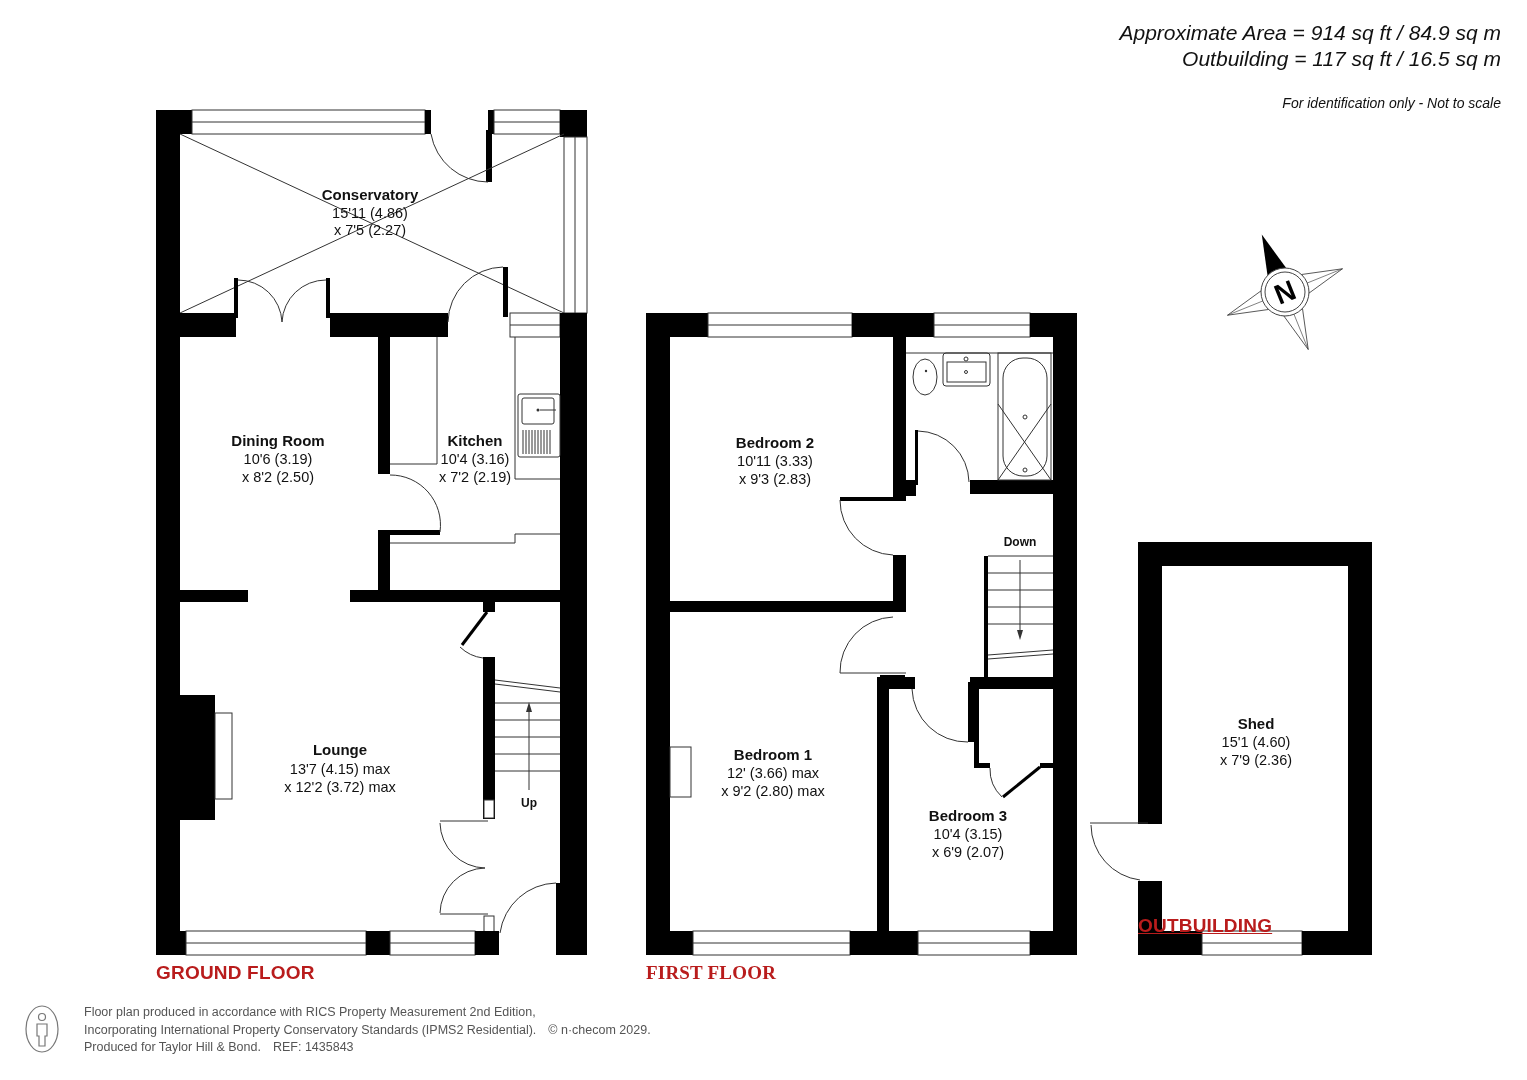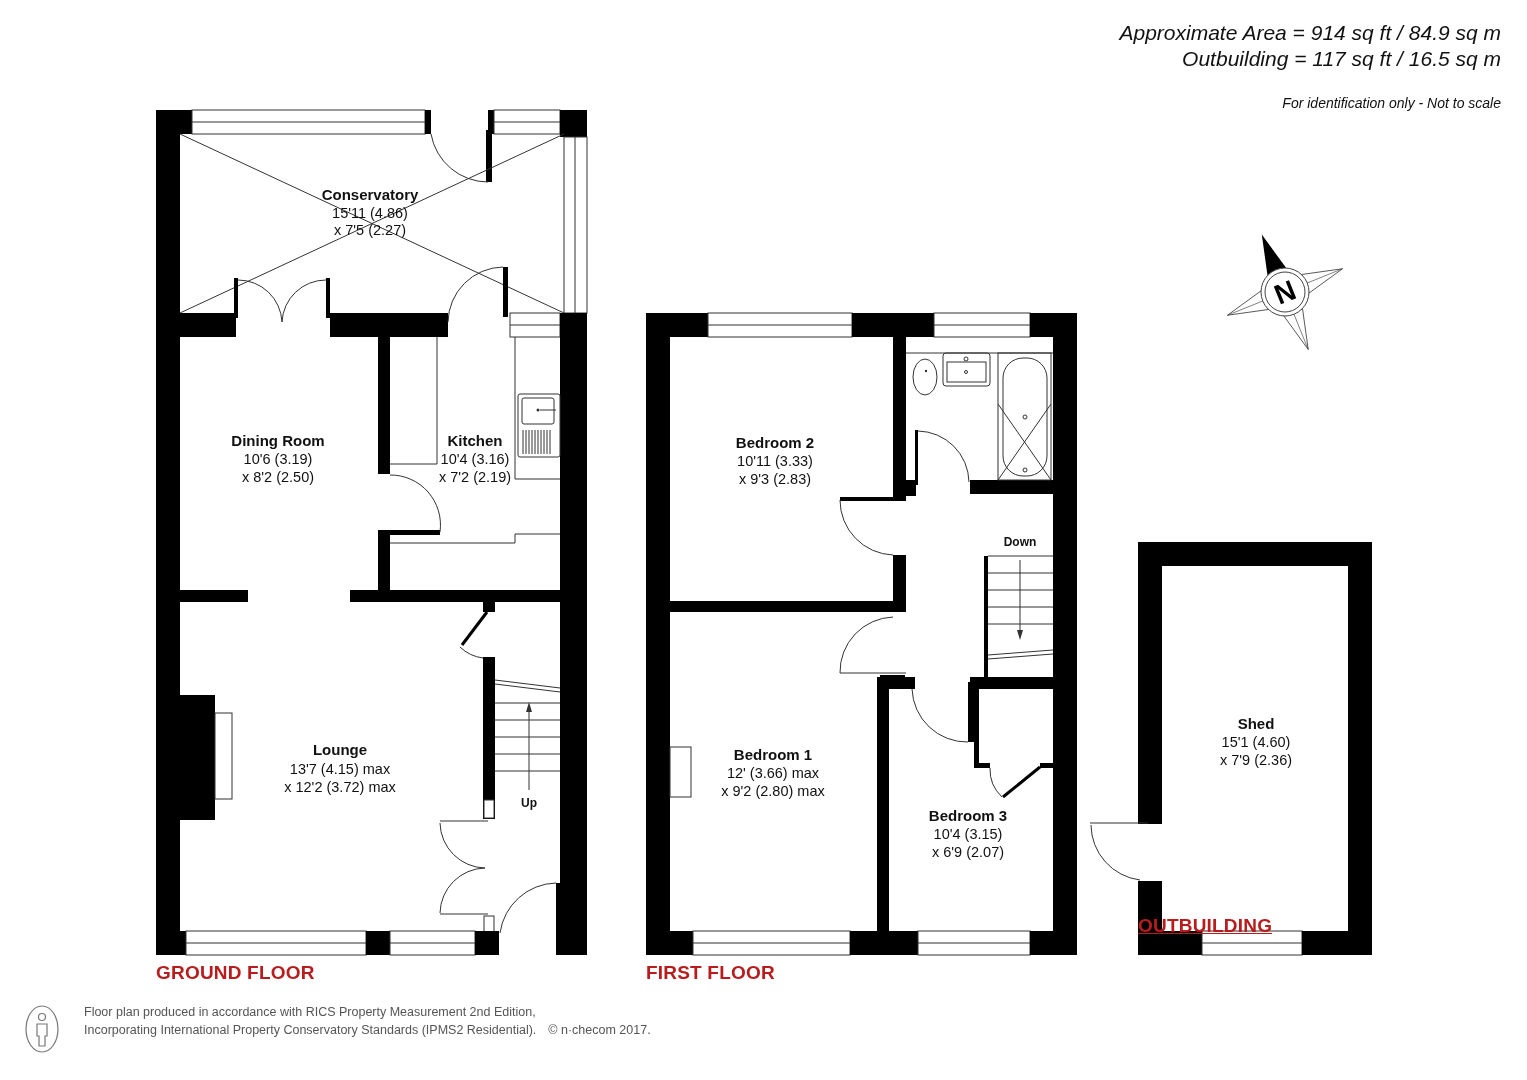--- a/index.html
+++ b/index.html
@@ -291,26 +291,27 @@
       <line x1="-62" y1="0" x2="-22" y2="0" stroke="#444" stroke-width="0.6"></line>
       <line x1="62" y1="0" x2="22" y2="0" stroke="#444" stroke-width="0.6"></line>
     </g>
     <circle cx="0" cy="0" r="24" fill="#fff" stroke="#444" stroke-width="1"></circle>
     <circle cx="0" cy="0" r="20" fill="#fff" stroke="#444" stroke-width="1"></circle>
     <text x="0" y="10" text-anchor="middle" font-family="Liberation Sans, sans-serif" font-weight="bold" font-size="28" fill="#000" transform="rotate(-22)">N</text>
   </g>
 </svg>
 
 <div class="floor-label" style="left:156px; top:962px;">GROUND FLOOR</div>
-<div class="floor-label" style="left:646px; top:962px;">FIRST FLOOR</div>
+<div class="floor-label" style="left:646px; top:962px;font-family:Liberation Serif, serif;">FIRST FLOOR</div>
 <div class="floor-label" style="left:1138px; top:915px;text-decoration:underline;">OUTBUILDING</div>
 
 <div class="footer">
   <svg width="36" height="50" viewBox="0 0 36 50">
     <ellipse cx="18" cy="25" rx="16" ry="23" fill="none" stroke="#777" stroke-width="1.2"></ellipse>
     <circle cx="18" cy="13" r="3.5" fill="none" stroke="#777" stroke-width="1.2"></circle>
     <path d="M13,20 L23,20 L23,32 L21,32 L21,42 L15,42 L15,32 L13,32 Z" fill="none" stroke="#777" stroke-width="1.2"></path>
   </svg>
   <div class="footer-text">
     <div>Floor plan produced in accordance with RICS Property Measurement 2nd Edition,</div>
-    <div><span>Incorporating International Property Conservatory Standards (IPMS2 Residential).</span><span class="sp"></span><span>© n·checom 2017.</span></div>
+    <div><span>Incorporating International Property Conservatory Standards (IPMS2 Residential).</span><span class="sp"></span><span>© n·checom 2029.</span></div>
+    <div><span>Produced for Taylor Hill &amp; Bond.</span><span class="sp"></span><span>REF: 1435843</span></div>
   </div>
 </div>
 
 </body></html>

